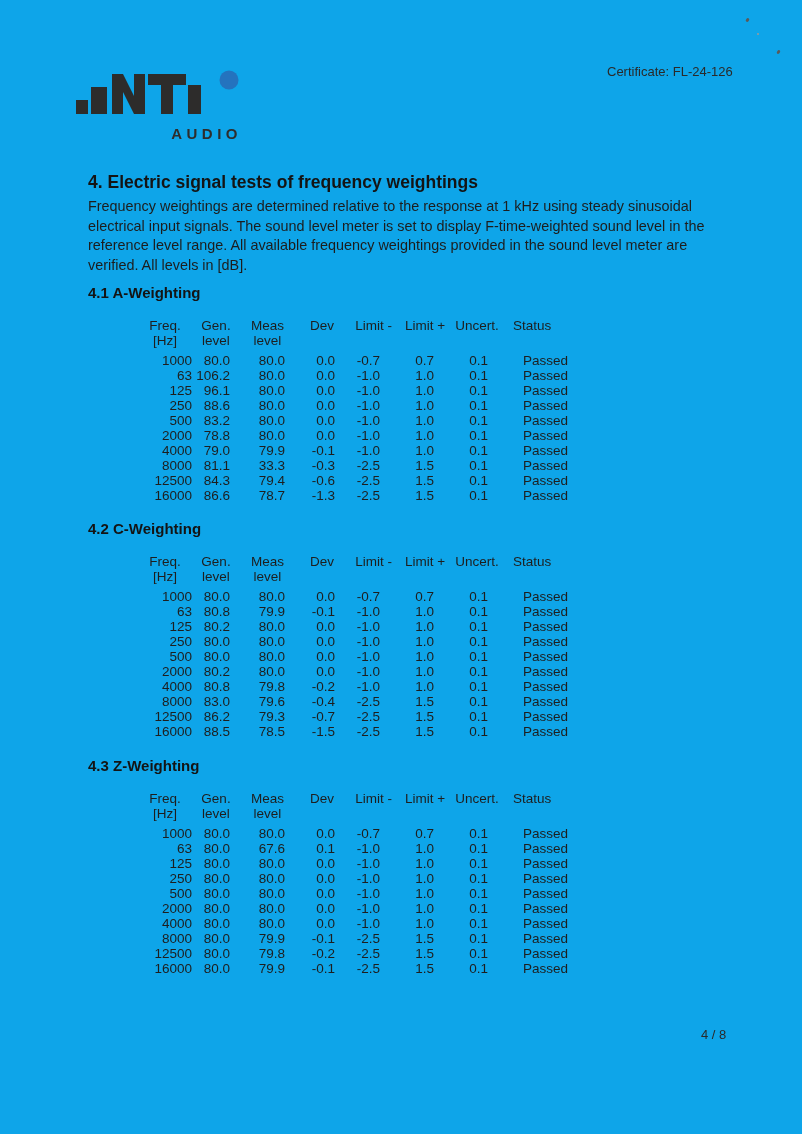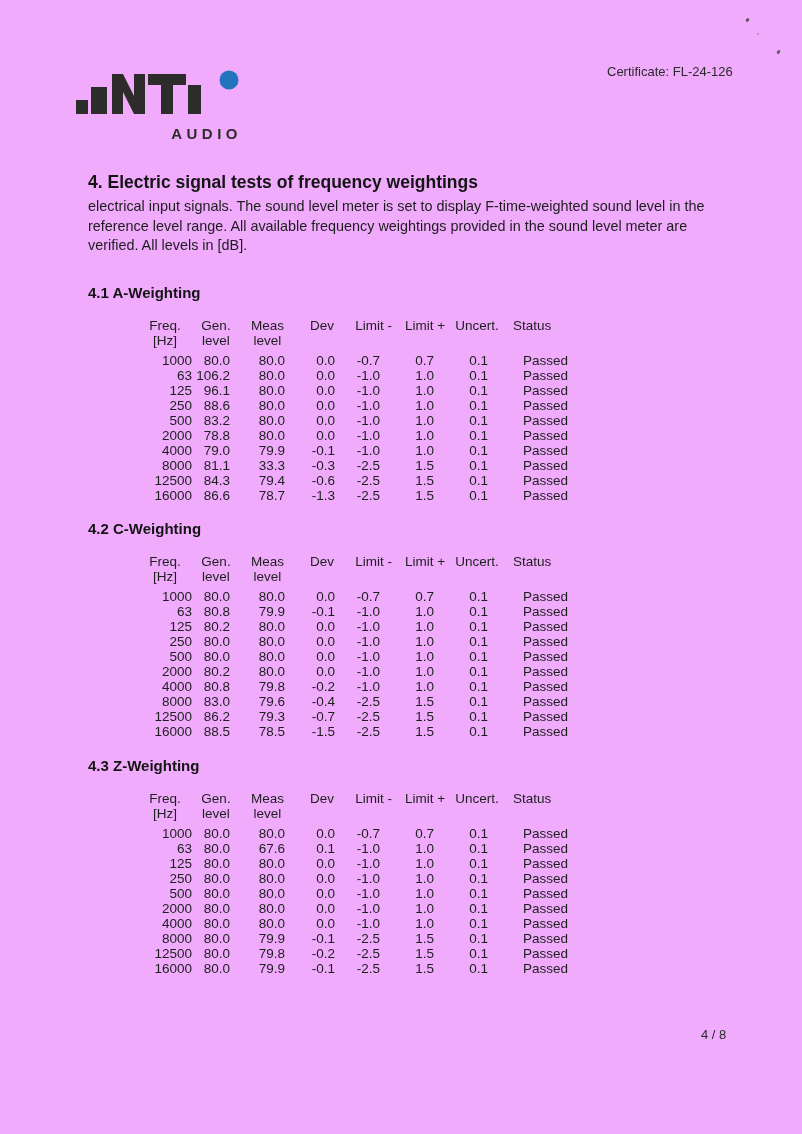--- a/index.html
+++ b/index.html
@@ -1,19 +1,19 @@
 <!DOCTYPE html>
 <html><head>
 <meta charset="utf-8">
 <style>
   *{box-sizing:border-box}
   html,body{margin:0;padding:0;background:#d9d9d9}
   .page{
     position:relative;width:802px;height:1134px;margin:0 auto;
-    background:#f0abfc;color:#1f1f1f;
+    background:#0ea5e9;color:#1f1f1f;
     font-family:"Liberation Sans",sans-serif;overflow:hidden;
   }
   .certificate{position:absolute;left:607px;top:64px;font-size:13px;color:#2a2a2a}
   .logo{position:absolute;left:66px;top:70px;width:180px}
   .logo svg{display:block}
   .logo-sub{margin-top:9px;padding-right:4px;text-align:right;font-size:15px;font-weight:bold;letter-spacing:4.5px;color:#2e2d2c}
   .title-block{position:absolute;left:88px;top:169px;width:650px}
   .doc-title{margin:3px 0 4px 0;font-size:17.5px;line-height:21px;font-weight:bold;color:#141414}
   .intro{font-size:14.4px;line-height:19.5px;color:#1d1d1d}
   .intro span{display:block}
@@ -54,20 +54,21 @@
         <rect x="122" y="15" width="13" height="29" fill="#2d2c2b"></rect>
         <circle cx="163" cy="10" r="9.5" fill="#2473be"></circle>
       </svg>
     </span>
     <div class="logo-sub">AUDIO</div>
   </div>
 
   <div class="title-block">
     <h1 class="doc-title">4. Electric signal tests of frequency weightings</h1>
     <div class="intro">
+      <span>Frequency weightings are determined relative to the response at 1 kHz using steady sinusoidal</span>
       <span>electrical input signals. The sound level meter is set to display F-time-weighted sound level in the</span>
       <span>reference level range. All available frequency weightings provided in the sound level meter are</span>
       <span>verified. All levels in [dB].</span>
     </div>
   </div>
 
   <div class="wsection ws-1">
     <div class="wheading">4.1 A-Weighting</div>
     <table class="wtable">
         <thead>

